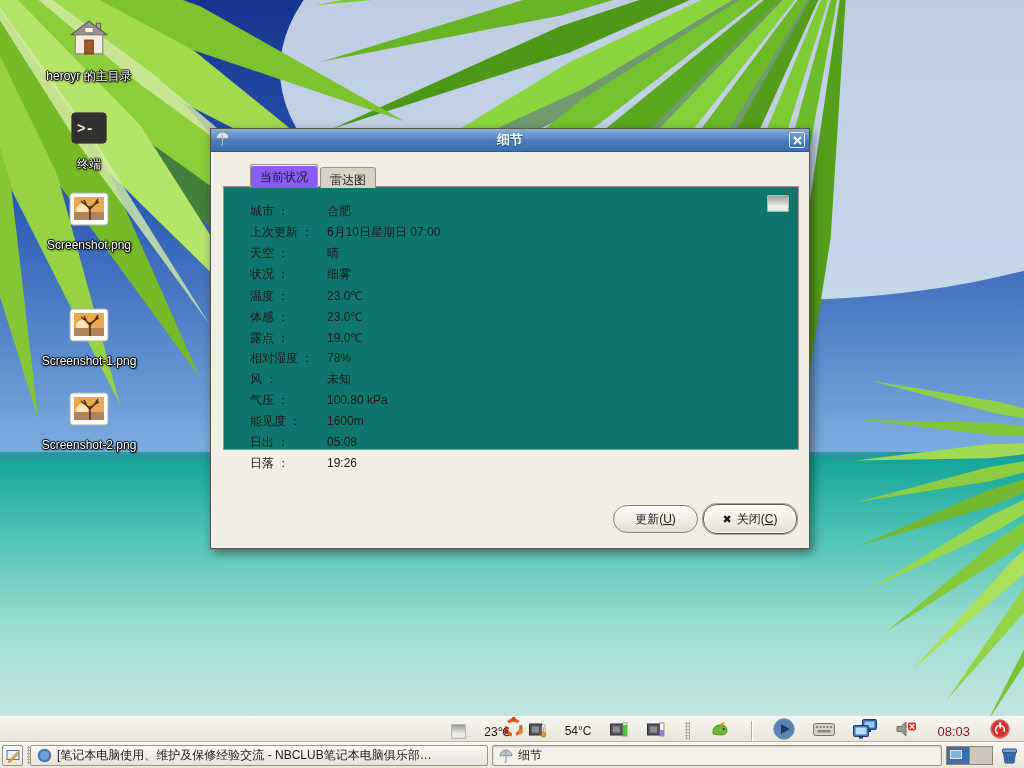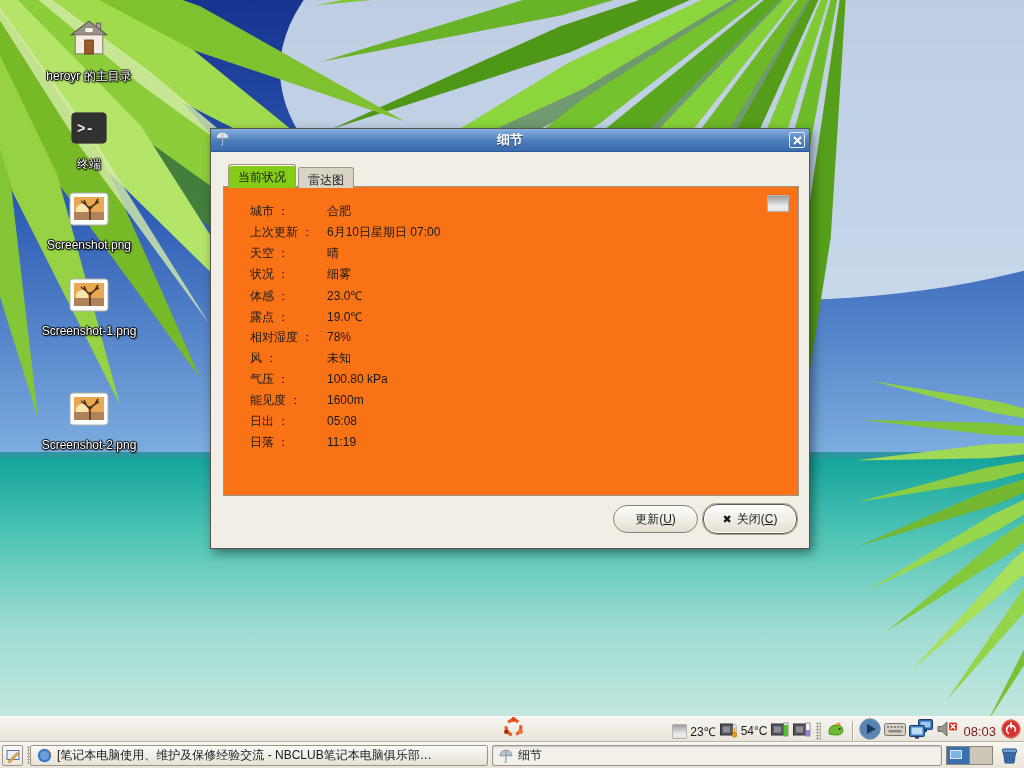--- a/index.html
+++ b/index.html
@@ -39,26 +39,27 @@
     background:linear-gradient(#6f9fd6,#416fae); border:1px solid #e8eef6; border-radius:2px;
     display:flex; align-items:center; justify-content:center; cursor:pointer;
   }
   .tabs { position:absolute; left:17px; top:34px; display:flex; align-items:flex-end; height:24px; z-index:2; }
   .tab {
     font-size:12px; padding:4px 9px 3px 9px; border:1px solid #9b968a; border-bottom:none;
     border-radius:3px 3px 0 0; background:#d9d3c6; margin-right:2px; cursor:pointer;
     height:21px; position:relative; top:1px;
   }
   .tab.active {
-    background:#84cc16; height:24px; top:1px; z-index:3;
+    background:#8b5cf6; height:24px; top:1px; z-index:3;
     box-shadow:inset 0 1px 0 #fff;
+    margin-left:22px;
   }
   #notebook {
-    position:absolute; left:12px; top:57px; width:576px; height:310px;
-    border:1px solid #9b968a; background:#f97316; z-index:1;
+    position:absolute; left:12px; top:57px; width:576px; height:264px;
+    border:1px solid #9b968a; background:#0f766e; z-index:1;
   }
   #fields { position:absolute; left:26px; top:16px; }
   .frow { height:21px; font-size:12px; white-space:nowrap; }
   .flabel { display:inline-block; width:77px; }
   .fvalue { display:inline-block; }
   .missing-icon {
     background:linear-gradient(#9d9d9d,#ededed 70%,#e2e2e2);
     border:1px solid #b4b4b4; border-radius:1px;
   }
   #weather-icon-placeholder { position:absolute; right:9px; top:8px; width:22px; height:17px; }
@@ -76,21 +77,21 @@
   .panel {
     position:absolute; left:0; width:1024px;
     background:linear-gradient(#f7f5f0,#e9e5da);
     border-top:1px solid #fcfbf8;
     flex-direction:column;
   }
   #menu-panel { top:716px; height:25px; display:flex; align-items:center; }
   #taskbar { top:741px; height:27px; border-top:1px solid #b9b3a5; box-shadow:inset 0 1px 0 #fcfbf8; }
   .menu-item { font-size:13px; padding:3px 8px; cursor:pointer; }
   .launcher { margin:0 2px; cursor:pointer; display:flex; align-items:center; }
-  #tray { position:absolute; right:1px; top:0; height:28px; display:flex; align-items:center; gap:3px; }
+  #tray { position:absolute; right:12px; top:0; height:28px; display:flex; align-items:center; gap:18px; }
   .tray-txt { font-size:12px; }
   #clock { font-size:13px; color:#7a1c1c; margin:0 2px; }
   .handle { width:5px; height:18px;
     background-image:radial-gradient(#b3ad9f 1px, transparent 1.2px);
     background-size:3px 3px; margin:0 2px; }
   .vsep { width:1px; height:20px; background:#b3ad9f; margin:0 3px; box-shadow:1px 0 0 #fff; }
   
   #show-desktop {
     position:absolute; left:2px; top:3px; width:21px; height:21px;
     background:linear-gradient(#fdfcfa,#e8e4da); border:1px solid #9a948a; border-radius:2px;
@@ -224,21 +225,21 @@
         <rect x="1" y="1" width="38" height="32" rx="3" fill="#fdfdfc" stroke="#b2aea6"></rect>
         <rect x="5" y="5" width="30" height="17" fill="#eaa852"></rect>
         <circle cx="13" cy="18" r="6" fill="#f8e9b8" opacity="0.95"></circle>
         <rect x="5" y="20" width="30" height="8" fill="#b0825a"></rect>
         <path d="M21,28 L21,14 M21,17 C18,13 15,11 12,9 M21,17 C24,13 27,11 30,10 M17,12 l-2,-4 M26,12 l3,-5" stroke="#43301c" stroke-width="1.5" fill="none"></path>
       </svg>
     </div>
     <div class="dicon-label">Screenshot.png</div>
   </div>
 
-  <div class="dicon" style="top:272px">
+  <div class="dicon" style="top:302px">
     <div class="dicon-img">
       <svg width="40" height="34" viewBox="0 0 40 34">
         <rect x="1" y="1" width="38" height="32" rx="3" fill="#fdfdfc" stroke="#b2aea6"></rect>
         <rect x="5" y="5" width="30" height="17" fill="#eaa852"></rect>
         <circle cx="13" cy="18" r="6" fill="#f8e9b8" opacity="0.95"></circle>
         <rect x="5" y="20" width="30" height="8" fill="#b0825a"></rect>
         <path d="M21,28 L21,14 M21,17 C18,13 15,11 12,9 M21,17 C24,13 27,11 30,10 M17,12 l-2,-4 M26,12 l3,-5" stroke="#43301c" stroke-width="1.5" fill="none"></path>
       </svg>
     </div>
     <div class="dicon-label">Screenshot-1.png</div>
@@ -279,28 +280,29 @@
       <div class="tab">雷达图</div>
     </div>
 
     <div id="notebook">
       <div id="weather-icon-placeholder" class="missing-icon"></div>
       <div id="fields">
         <div class="frow"><span class="flabel">城市 ：</span><span class="fvalue">合肥</span></div>
         <div class="frow"><span class="flabel">上次更新 ：</span><span class="fvalue">6月10日星期日 07:00</span></div>
         <div class="frow"><span class="flabel">天空 ：</span><span class="fvalue">晴</span></div>
         <div class="frow"><span class="flabel">状况 ：</span><span class="fvalue">细雾</span></div>
+        <div class="frow"><span class="flabel">温度 ：</span><span class="fvalue">23.0℃</span></div>
         <div class="frow"><span class="flabel">体感 ：</span><span class="fvalue">23.0℃</span></div>
         <div class="frow"><span class="flabel">露点 ：</span><span class="fvalue">19.0℃</span></div>
         <div class="frow"><span class="flabel">相对湿度 ：</span><span class="fvalue">78%</span></div>
         <div class="frow"><span class="flabel">风 ：</span><span class="fvalue">未知</span></div>
         <div class="frow"><span class="flabel">气压 ：</span><span class="fvalue">100.80 kPa</span></div>
         <div class="frow"><span class="flabel">能见度 ：</span><span class="fvalue">1600m</span></div>
         <div class="frow"><span class="flabel">日出 ：</span><span class="fvalue">05:08</span></div>
-        <div class="frow"><span class="flabel">日落 ：</span><span class="fvalue">11:19</span></div>
+        <div class="frow"><span class="flabel">日落 ：</span><span class="fvalue">19:26</span></div>
       </div>
     </div>
 
     <button class="gtk-btn" id="btn-update">
       <span><span>更新(</span><span class="u">U</span><span>)</span></span>
     </button>
     <button class="gtk-btn" id="btn-close">
       <span style="font-size:11px">✖</span>
       <span><span>关闭(</span><span class="u">C</span><span>)</span></span>
     </button>

